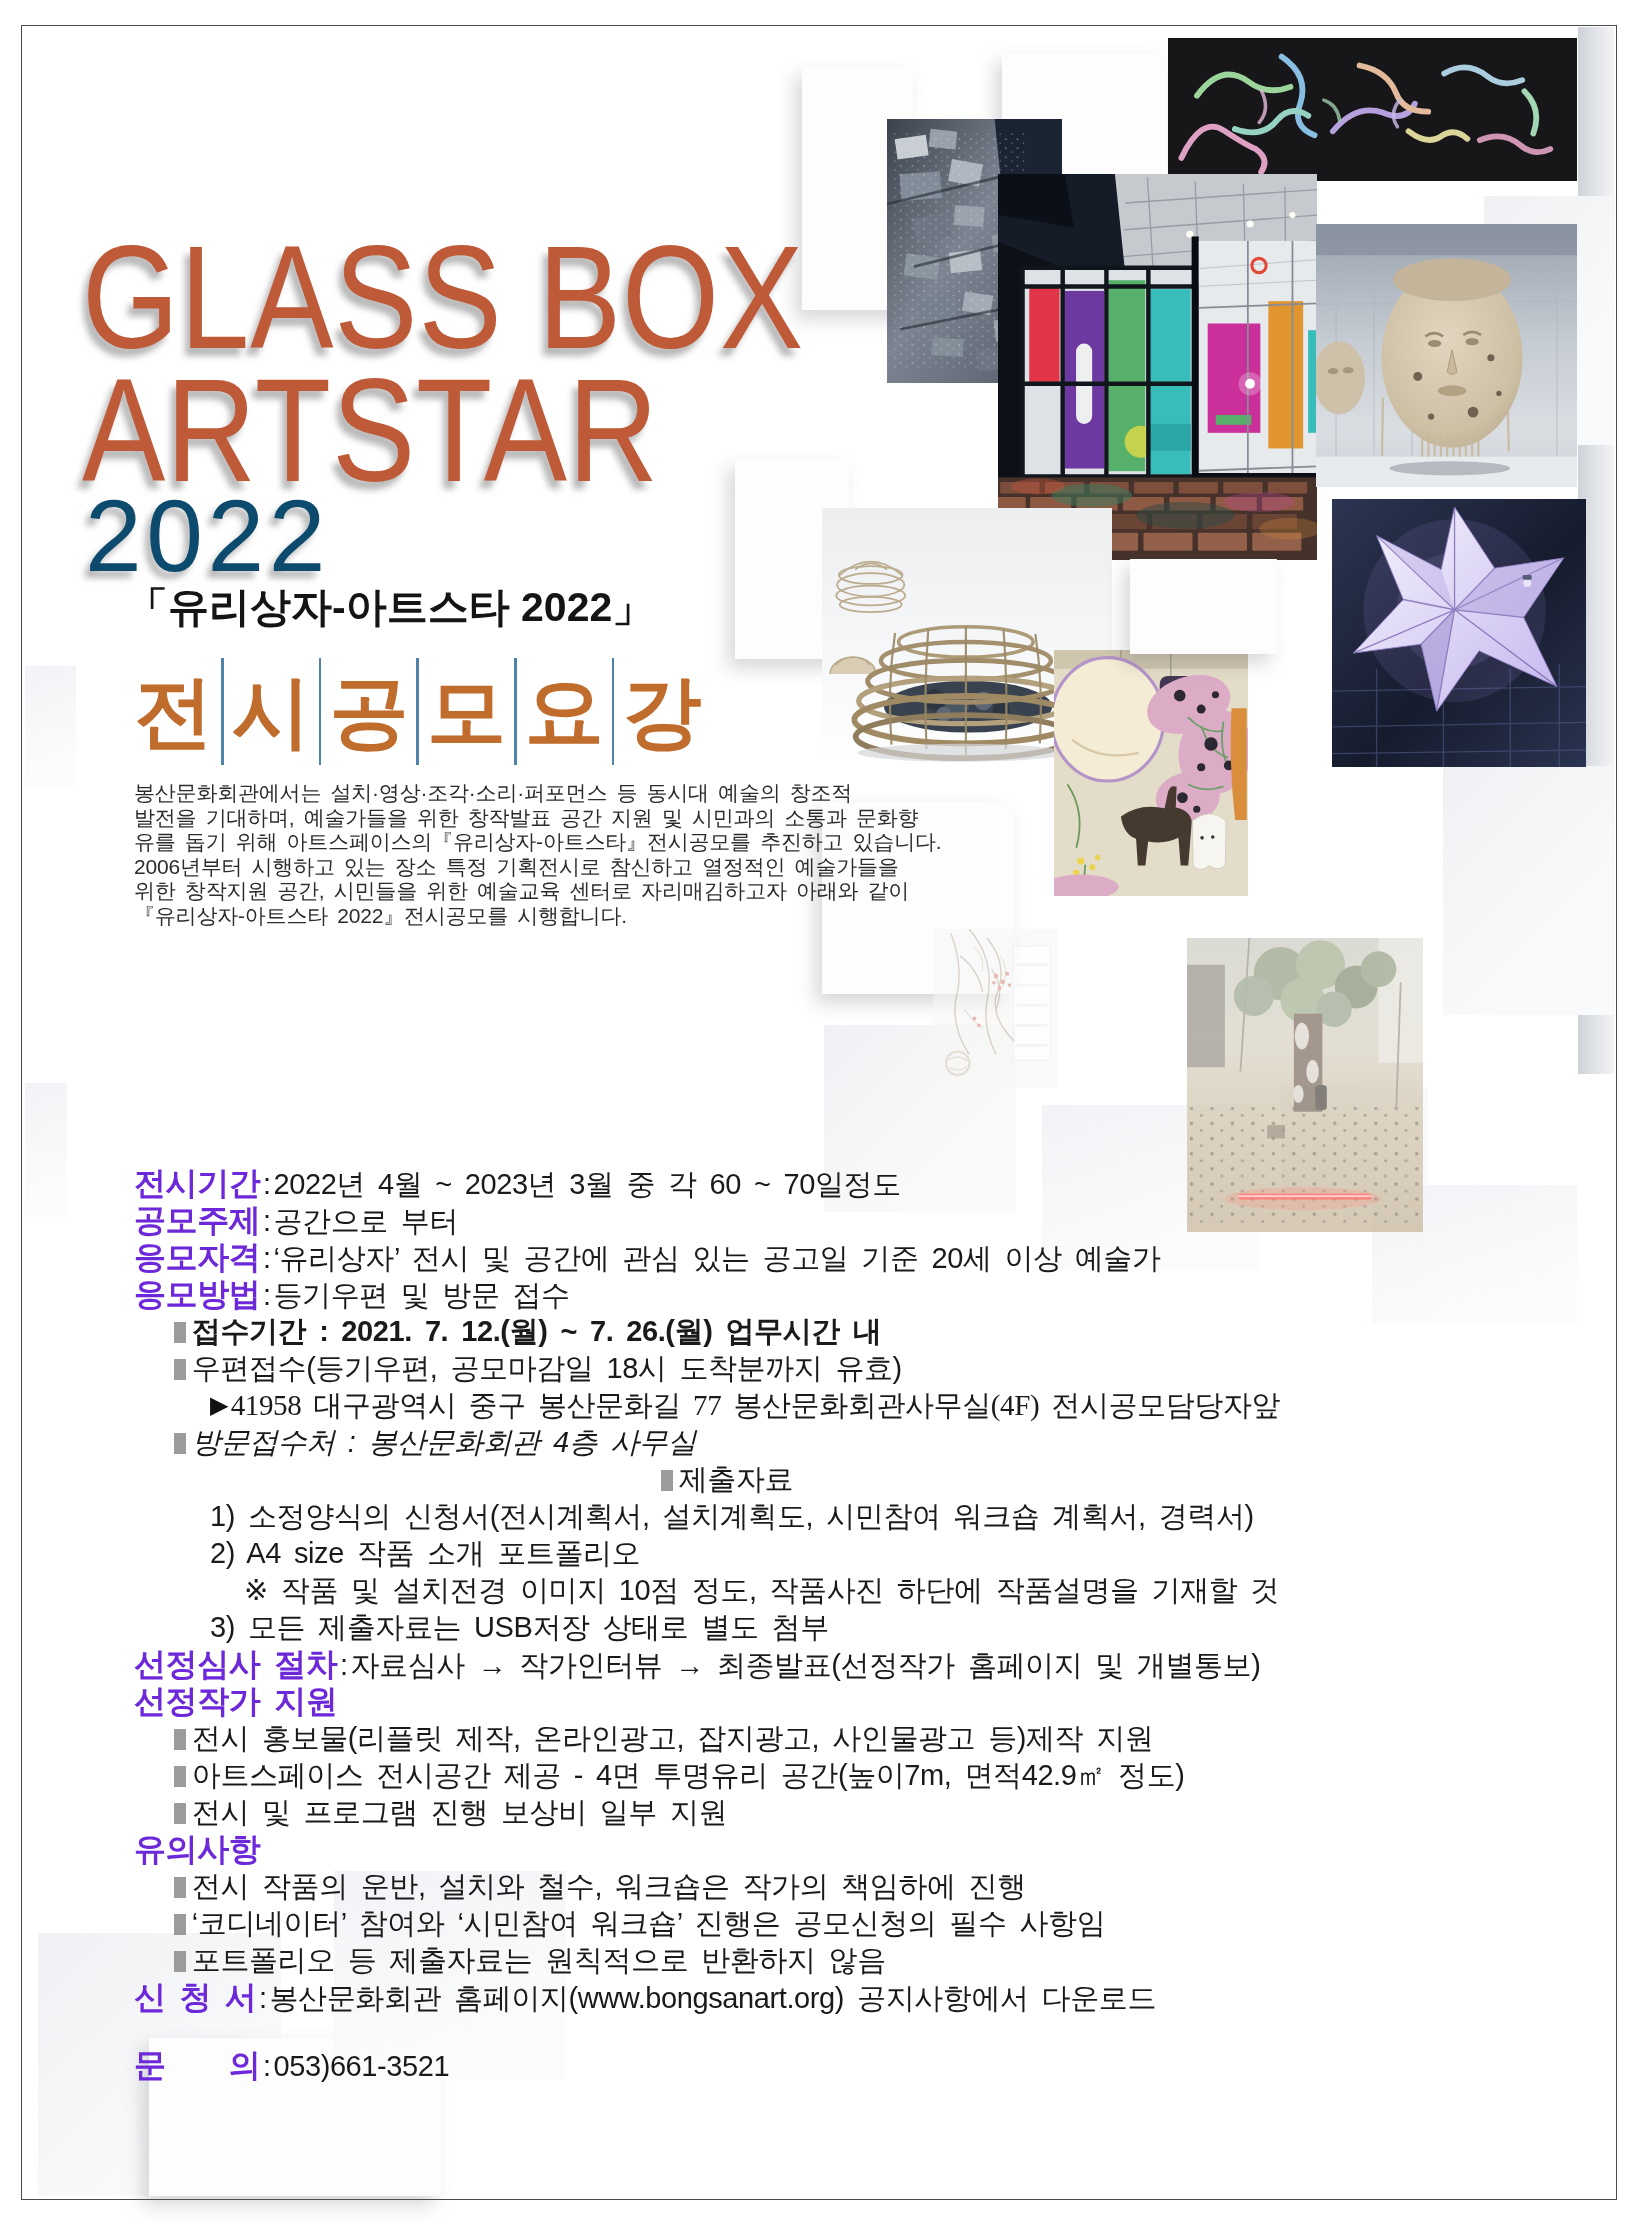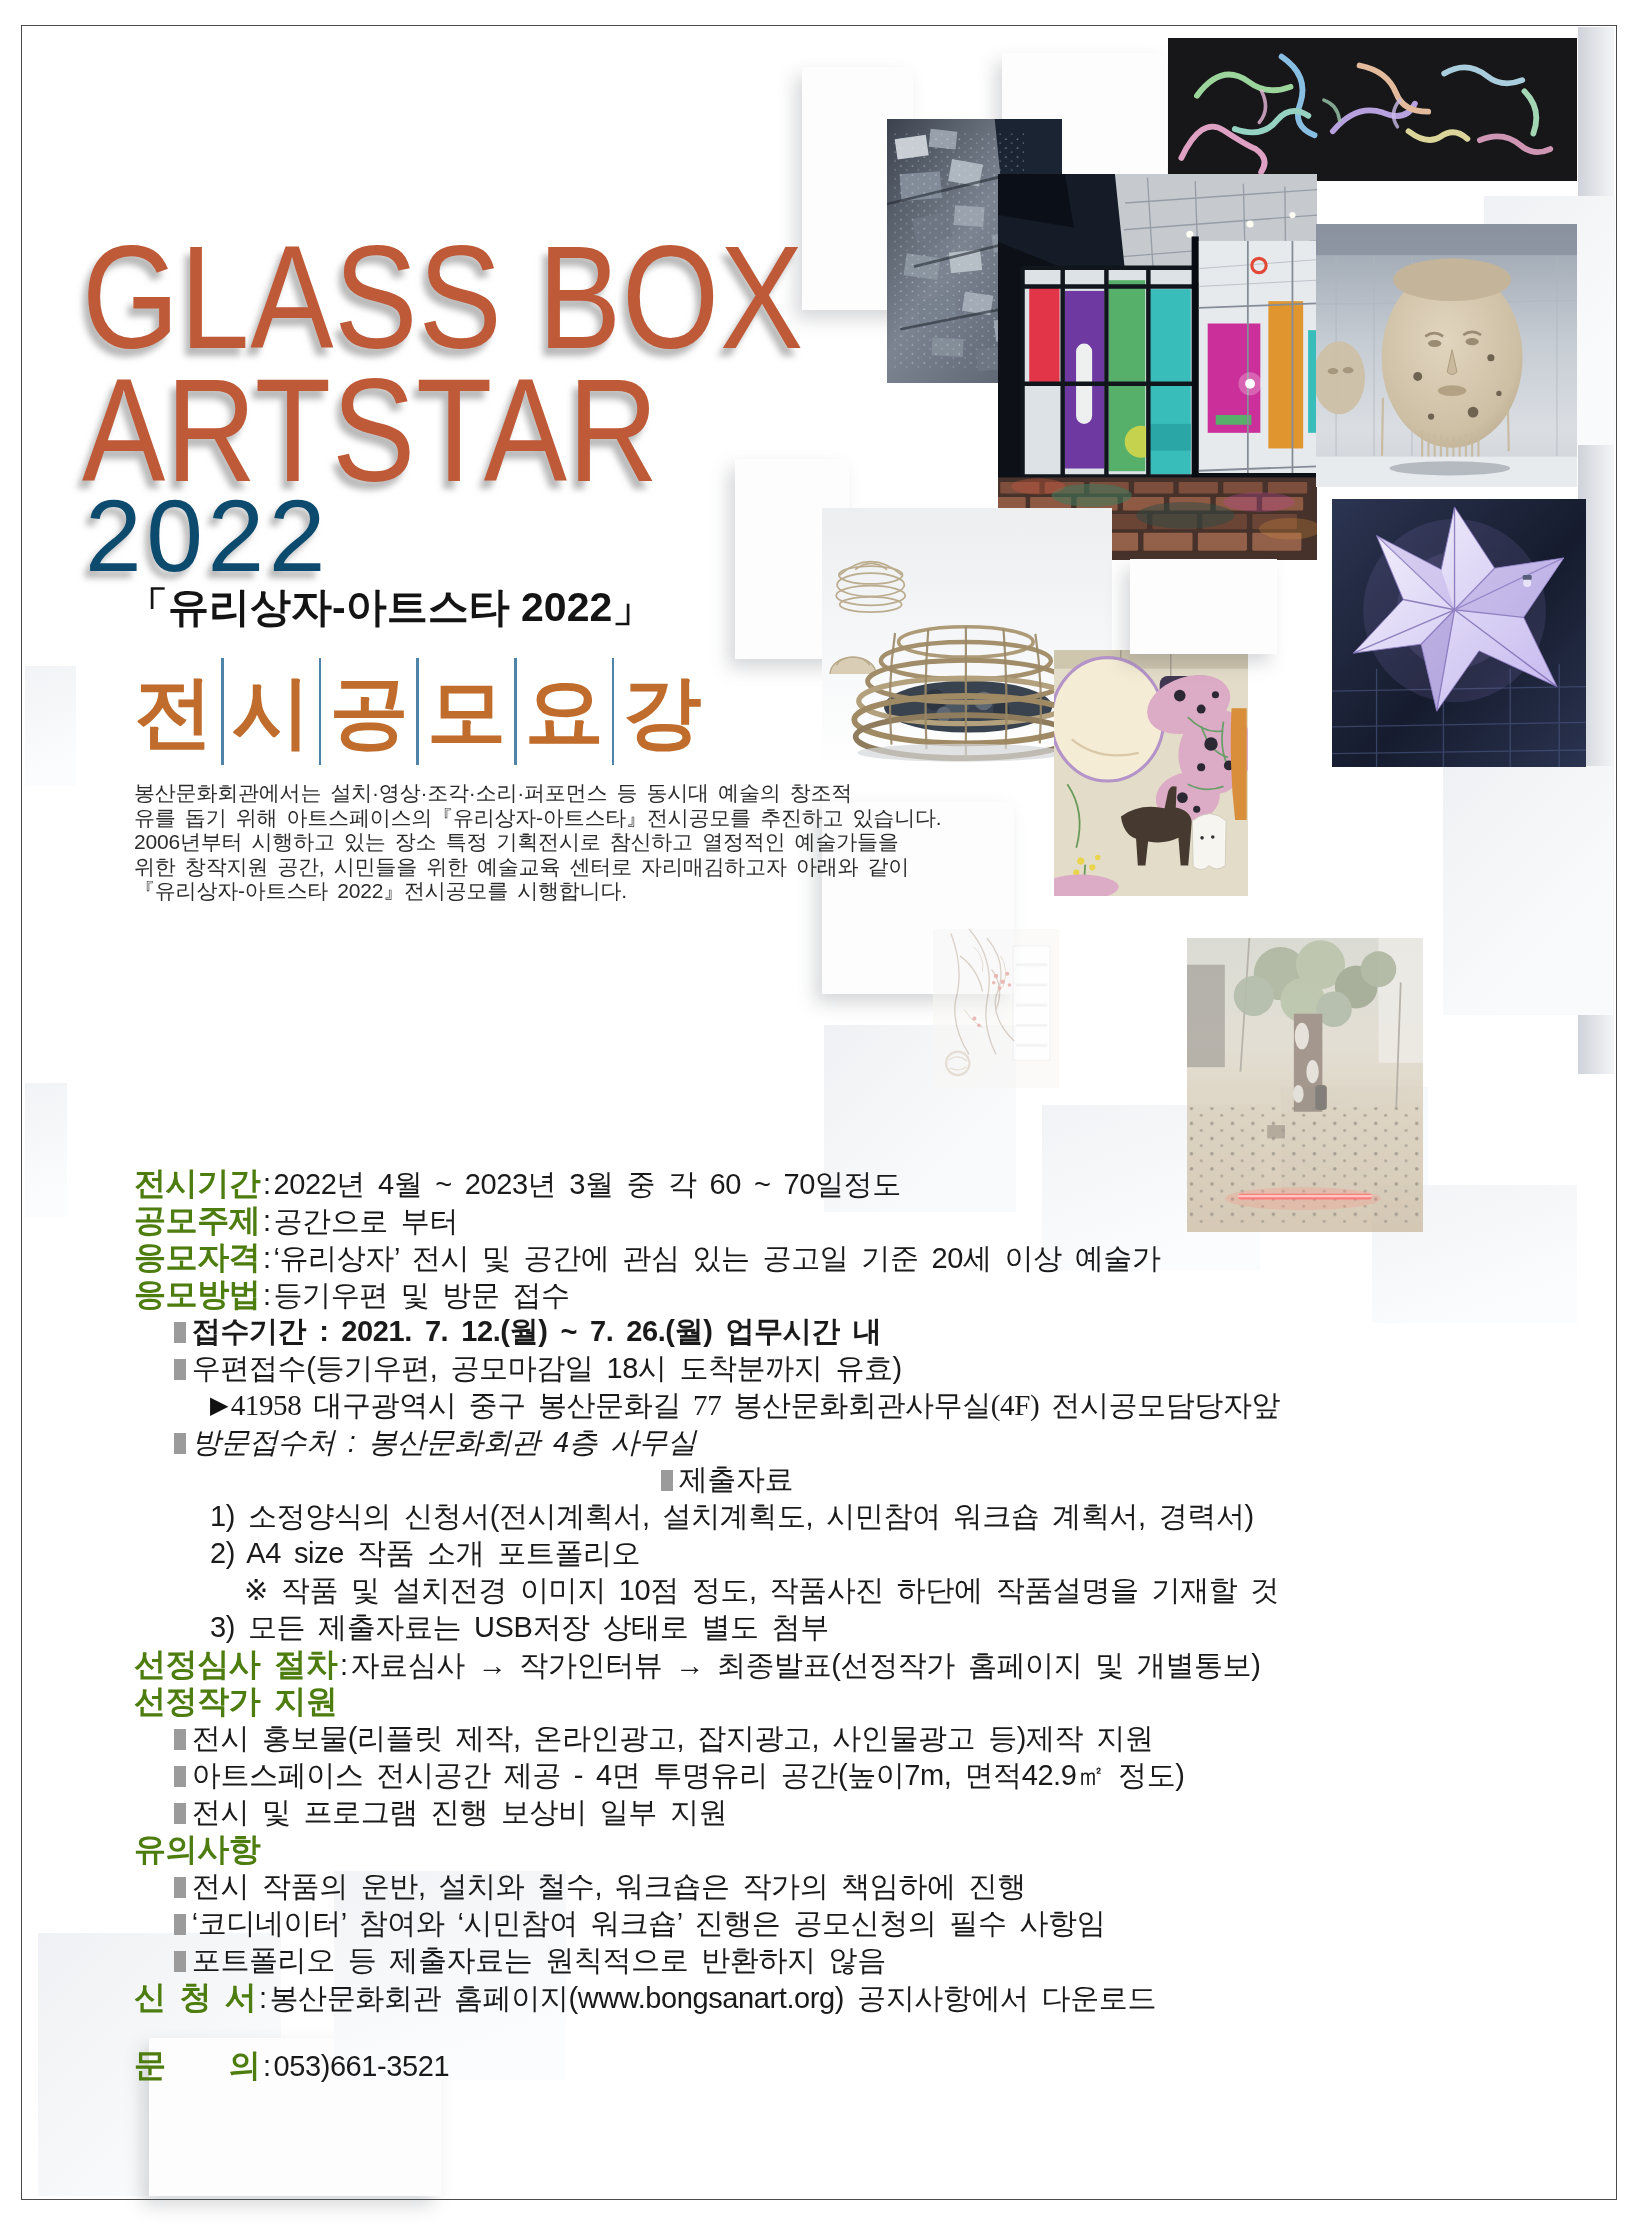--- a/index.html
+++ b/index.html
@@ -30,21 +30,21 @@
       text-shadow:-5.3px 7.1px 6.2px rgba(125,125,125,.55);}
   .subtitle{left:127px;top:587px;color:#141414;font-size:41px;font-weight:700;line-height:1;}
   .heading{left:134px;top:658px;display:flex;align-items:center;}
   .h-char{color:#c06c2c;font-size:79px;font-weight:700;line-height:1;}
   .h-sep{display:inline-block;width:2.7px;height:107px;background:#4f83a8;margin:0 8px;}
   .intro{left:134px;top:781px;color:#2b2b2b;font-size:21px;line-height:24.5px;
       letter-spacing:-0.2px;word-spacing:3.6px;}
   .details{left:134px;top:1165px;color:#1a1a1a;font-size:29px;letter-spacing:-0.4px;word-spacing:5.3px;}
   .d-row{line-height:37px;height:37px;}
   .d-row.gap{margin-top:31px;}
-  .d-label{color:#4d7c0f;font-weight:700;font-size:32px;}
+  .d-label{color:#6d28d9;font-weight:700;font-size:32px;}
   .d-sep{color:#1a1a1a;margin:0 2.7px;}
   .d-bullet{display:inline-block;width:11.6px;height:20.5px;background:#9b9b9b;
       margin-right:6.2px;vertical-align:-1.8px;}
   .d-arrow{color:#111;font-size:24px;margin-right:2.7px;vertical-align:1.8px;}
   .d-row.bold .d-text{font-weight:700;}
 </style>
 </head>
 <body>
 
 <div class="page">
@@ -543,20 +543,21 @@
       <span class="h-char">공</span>
       <span class="h-sep"></span>
       <span class="h-char">모</span>
       <span class="h-sep"></span>
       <span class="h-char">요</span>
       <span class="h-sep"></span>
       <span class="h-char">강</span>
     </div>
   <div class="txt intro">
       <div class="intro-line">봉산문화회관에서는 설치·영상·조각·소리·퍼포먼스 등 동시대 예술의 창조적</div>
+      <div class="intro-line">발전을 기대하며, 예술가들을 위한 창작발표 공간 지원 및 시민과의 소통과 문화향</div>
       <div class="intro-line">유를 돕기 위해 아트스페이스의『유리상자-아트스타』전시공모를 추진하고 있습니다.</div>
       <div class="intro-line">2006년부터 시행하고 있는 장소 특정 기획전시로 참신하고 열정적인 예술가들을</div>
       <div class="intro-line">위한 창작지원 공간, 시민들을 위한 예술교육 센터로 자리매김하고자 아래와 같이</div>
       <div class="intro-line">『유리상자-아트스타 2022』전시공모를 시행합니다.</div>
     </div>
   <div class="txt details">
       <div class="d-row" style="padding-left: 0px;"><span class="d-label">전시기간</span><span class="d-sep">:</span><span class="d-text">2022년 4월 ~ 2023년 3월 중 각 60 ~ 70일정도</span></div>
       <div class="d-row" style="padding-left: 0px;"><span class="d-label">공모주제</span><span class="d-sep">:</span><span class="d-text">공간으로 부터</span></div>
       <div class="d-row" style="padding-left: 0px;"><span class="d-label">응모자격</span><span class="d-sep">:</span><span class="d-text">‘유리상자’ 전시 및 공간에 관심 있는 공고일 기준 20세 이상 예술가</span></div>
       <div class="d-row" style="padding-left: 0px;"><span class="d-label">응모방법</span><span class="d-sep">:</span><span class="d-text">등기우편 및 방문 접수</span></div>

